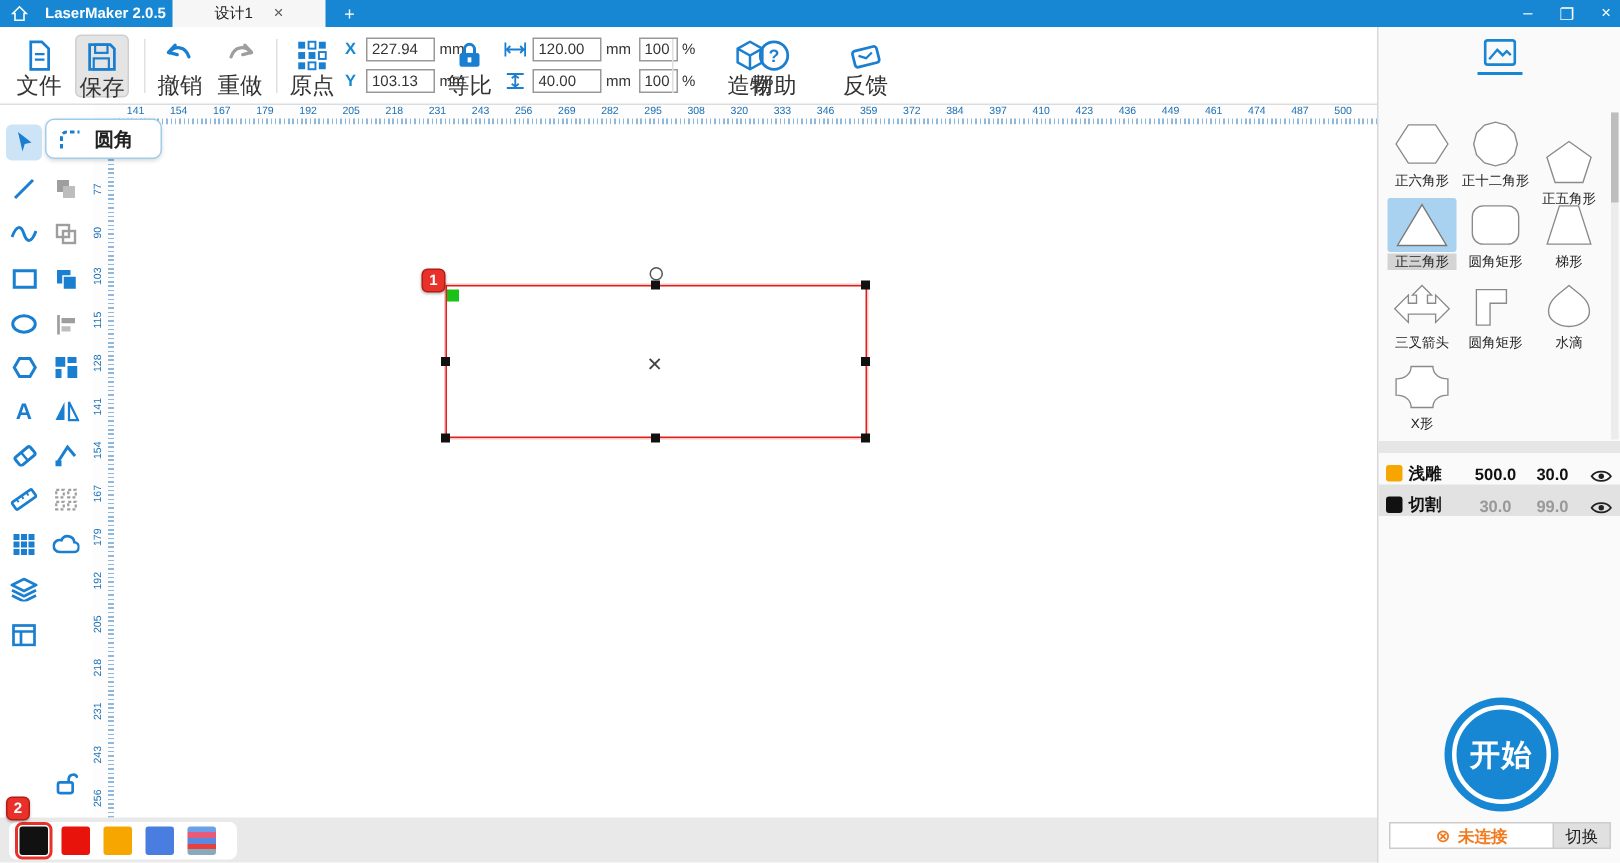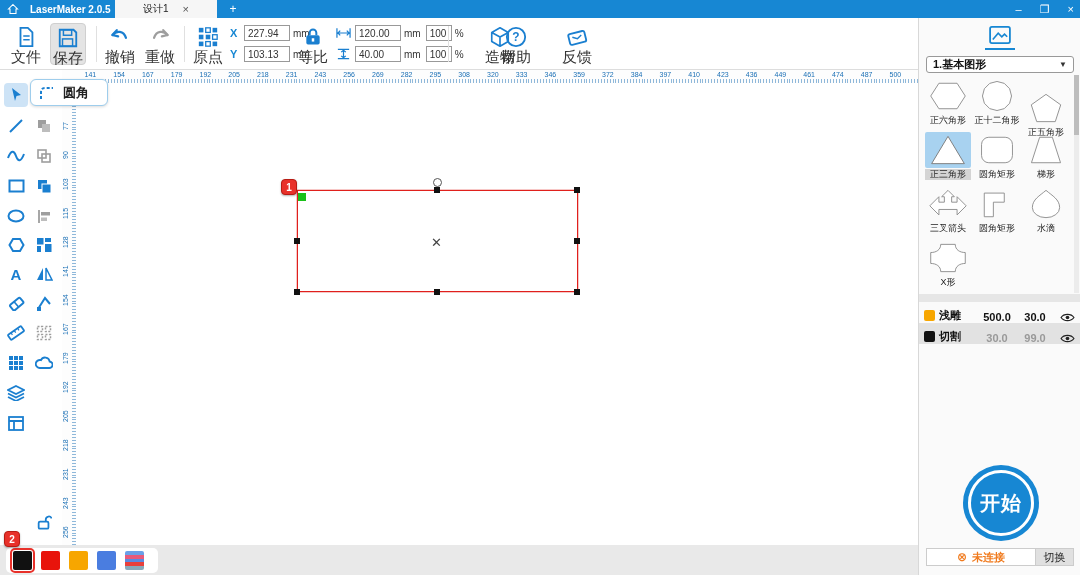--- a/index.html
+++ b/index.html
@@ -530,24 +530,20 @@
 
 <div class="rightpanel">
   <div class="rp-tabicon">
     <svg width="22" height="18" viewBox="0 0 24 20">
         <rect x="1" y="1" width="22" height="18" rx="2" fill="none" stroke="#1787d3" stroke-width="2"></rect>
         <path d="M4 15 L10 8 L14 12 L17 9 L20 12" fill="none" stroke="#1787d3" stroke-width="1.8"></path>
       </svg>
     <div class="rp-underline"></div>
   </div>
 
-  <div class="rp-dropdown">
-    <span>1.基本图形</span>
-    <span class="caret">▼</span>
-  </div>
 
   <div class="shapecell" style="left:6px; top:60px;">
     <div class="ic">
         <svg width="40" height="34" viewBox="0 0 44 36">
           <polygon points="12,4 32,4 41,18 32,32 12,32 3,18" fill="#fff" stroke="#8a8a8a" stroke-width="1"></polygon>
         </svg>
       </div>
     <div class="cap">正六角形</div>
   </div>
   <div class="shapecell" style="left:55px; top:60px;">

